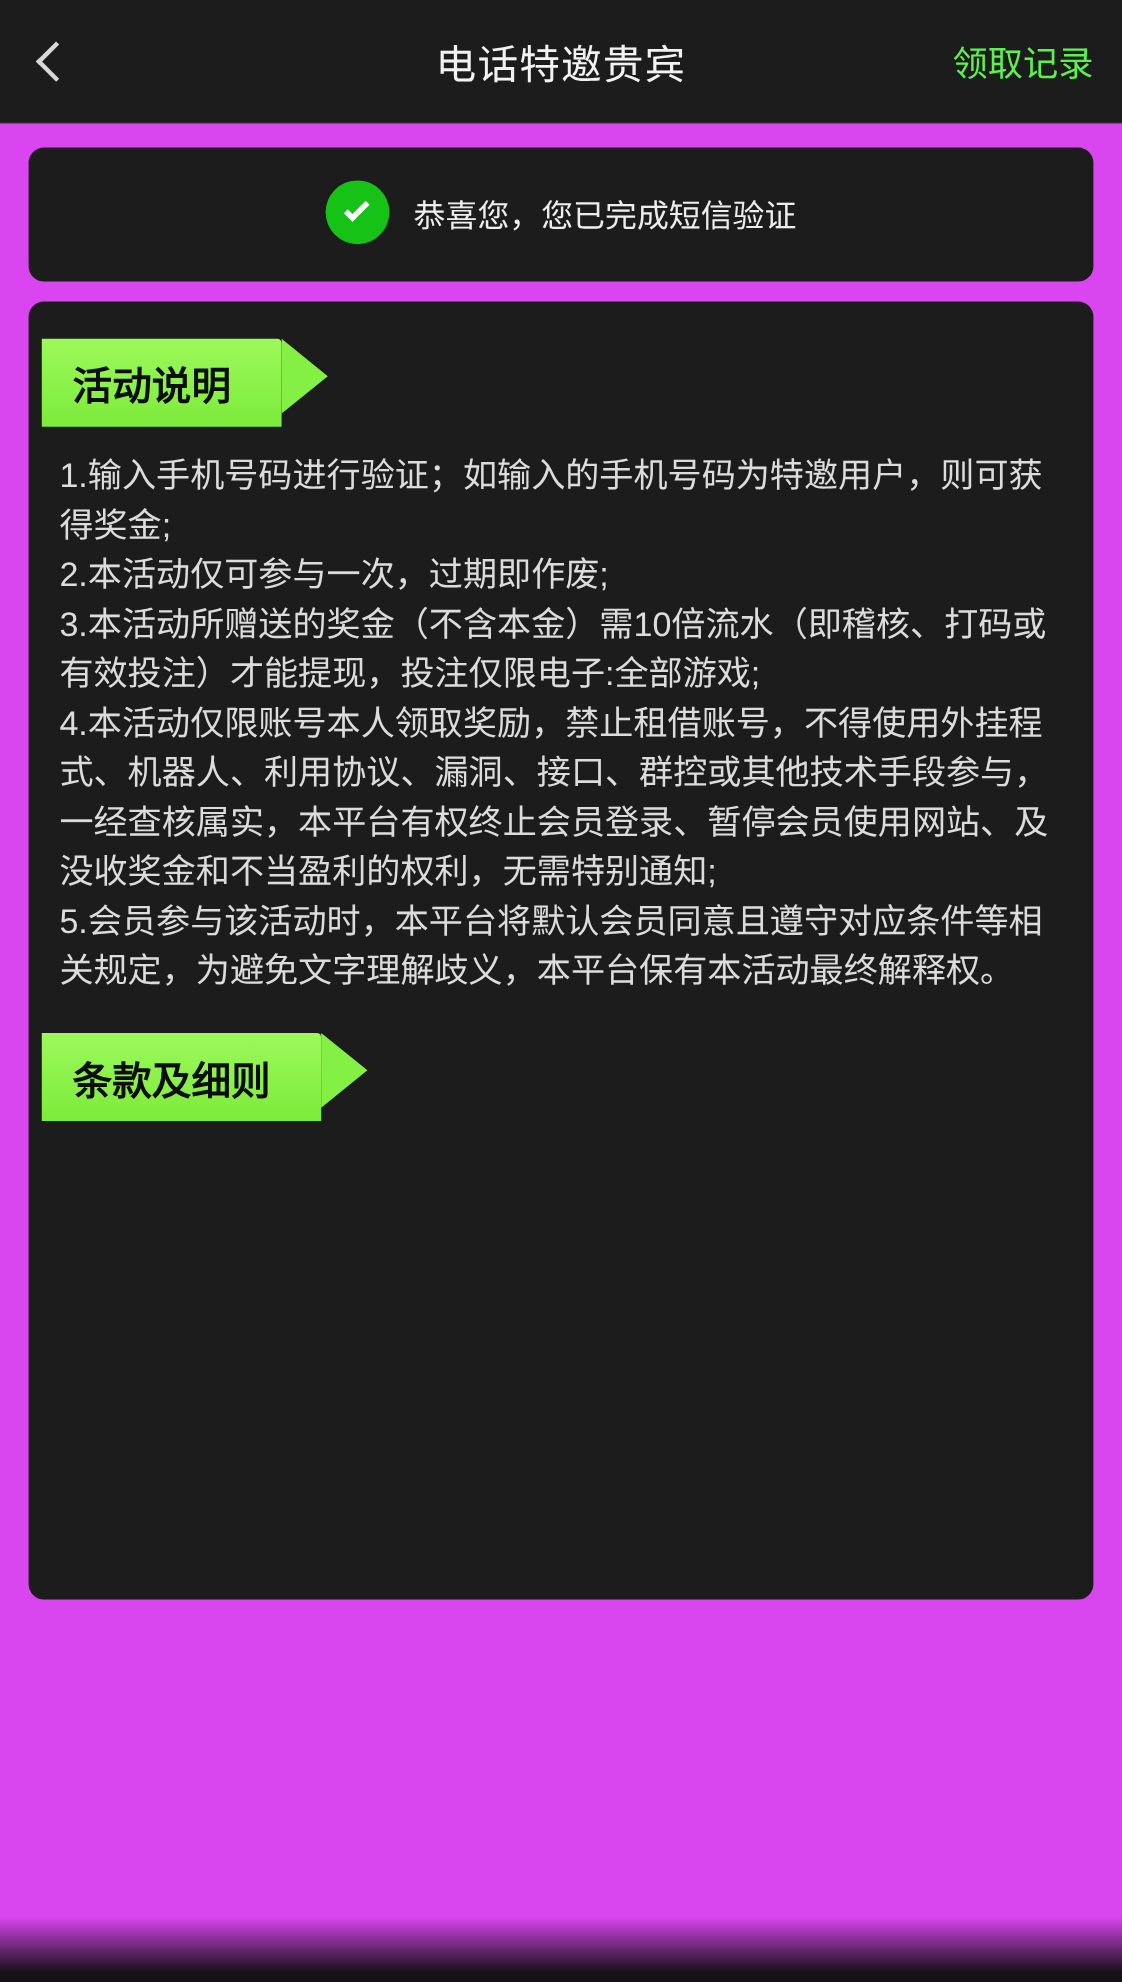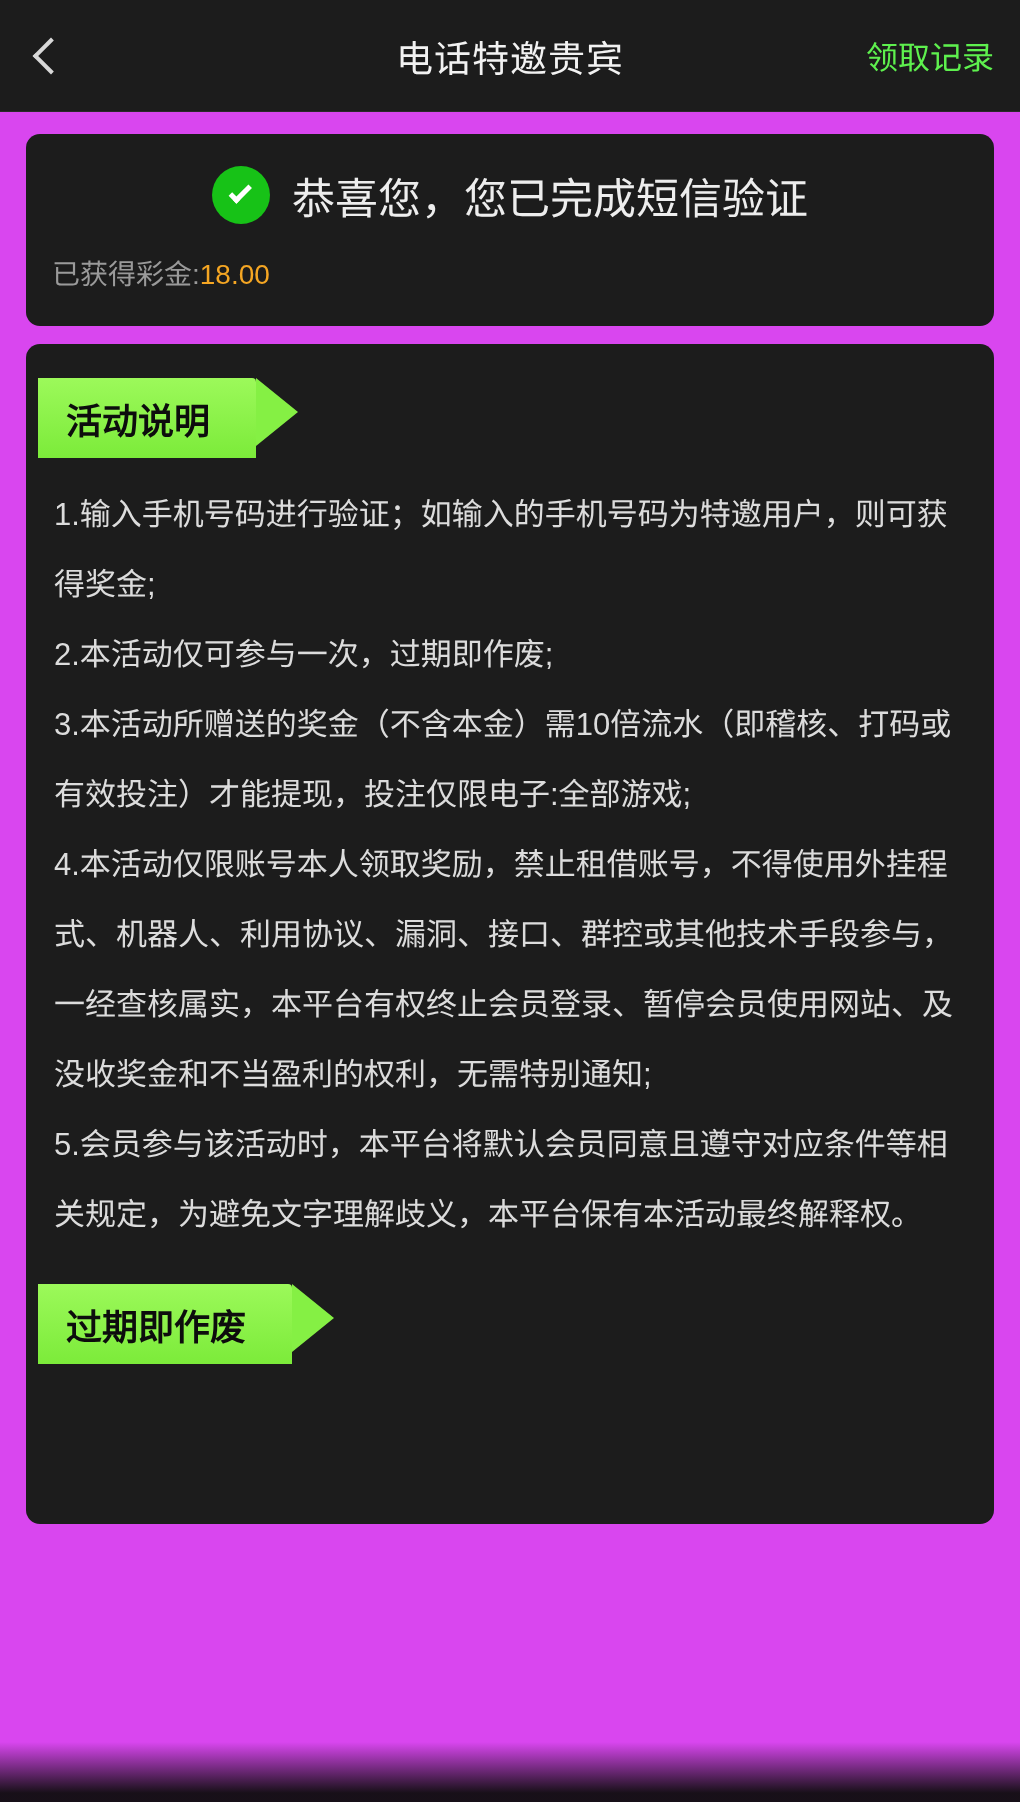--- a/index.html
+++ b/index.html
@@ -97,21 +97,21 @@
   .check-mark {
     display: block;
     width: 22px;
     height: 11px;
     border-left: 5px solid #ffffff;
     border-bottom: 5px solid #ffffff;
     transform: rotate(-45deg) translate(2px, -3px);
   }
   .success-text {
     color: #ededed;
-    font-size: 43px;
+    font-size: 29px;
   }
   .bonus-row {
     margin-top: 26px;
     font-size: 28px;
     color: #9a9a9a;
   }
   .bonus-amount { color: #f5a623; }
 
   .info-card {
     background: #1c1c1c;
@@ -145,21 +145,21 @@
     top: 0;
     width: 0; height: 0;
     border-top: 34px solid transparent;
     border-bottom: 34px solid transparent;
     border-left: 42px solid #85f044;
   }
 
   .para {
     color: #dcdcdc;
     font-size: 31px;
-    line-height: 70px;
+    line-height: 45px;
     padding: 22px 28px 0 28px;
     white-space: pre-line;
   }
   .para.tight { padding-top: 18px; }
 
   .fade-mask {
     position: absolute;
     left: 0; right: 0; bottom: 0;
     height: 60px;
     background: linear-gradient(180deg, rgba(13,13,13,0) 0%, rgba(13,13,13,0.95) 85%);
@@ -202,38 +202,35 @@
 
   <div class="content">
 
     <div class="card">
       <div class="success-row">
         <span class="check-circle">
           <span class="check-mark"></span>
         </span>
         <span class="success-text">恭喜您，您已完成短信验证</span>
       </div>
-      <div class="bonus-row">
-        <span>已获得彩金:</span><span class="bonus-amount">18.00</span>
-      </div>
     </div>
 
     <div class="info-card">
 
       <div class="banner-wrap">
         <div class="banner">活动说明</div>
       </div>
       <div class="para">1.输入手机号码进行验证；如输入的手机号码为特邀用户，则可获得奖金;
 2.本活动仅可参与一次，过期即作废;
 3.本活动所赠送的奖金（不含本金）需10倍流水（即稽核、打码或有效投注）才能提现，投注仅限电子:全部游戏;
 4.本活动仅限账号本人领取奖励，禁止租借账号，不得使用外挂程式、机器人、利用协议、漏洞、接口、群控或其他技术手段参与，一经查核属实，本平台有权终止会员登录、暂停会员使用网站、及没收奖金和不当盈利的权利，无需特别通知;
 5.会员参与该活动时，本平台将默认会员同意且遵守对应条件等相关规定，为避免文字理解歧义，本平台保有本活动最终解释权。</div>
 
       <div class="banner-wrap">
-        <div class="banner">过期即作废</div>
+        <div class="banner">条款及细则</div>
       </div>
 
     </div>
 
     <div class="fade-mask"></div>
   </div>
 
 
 </div>
 

